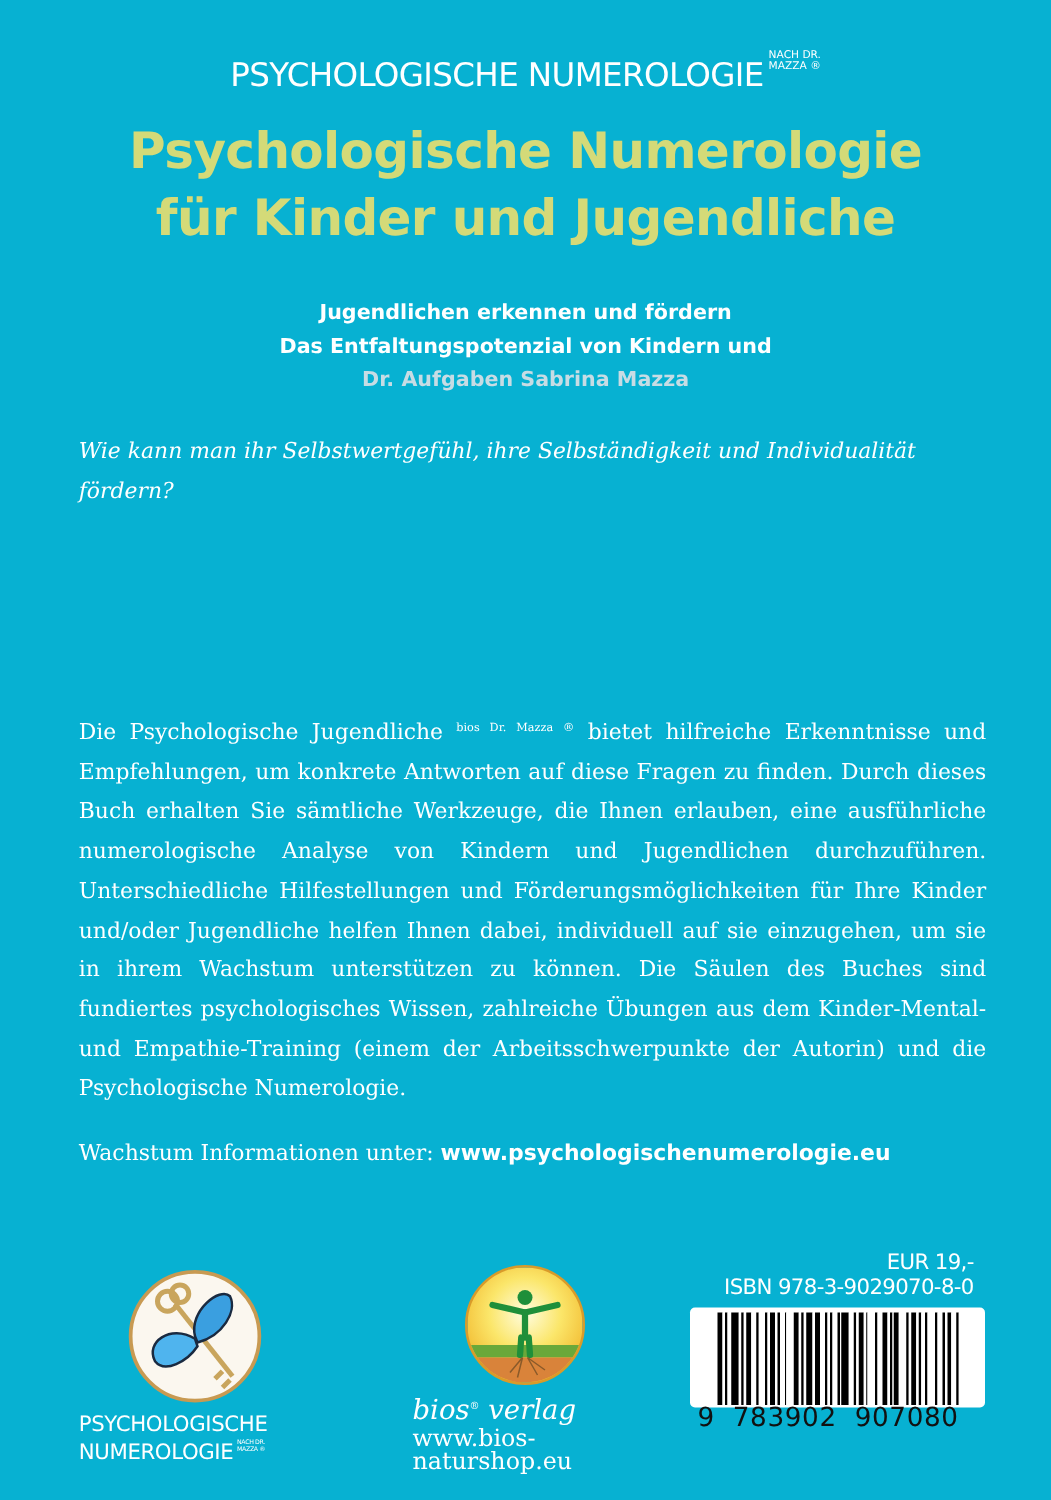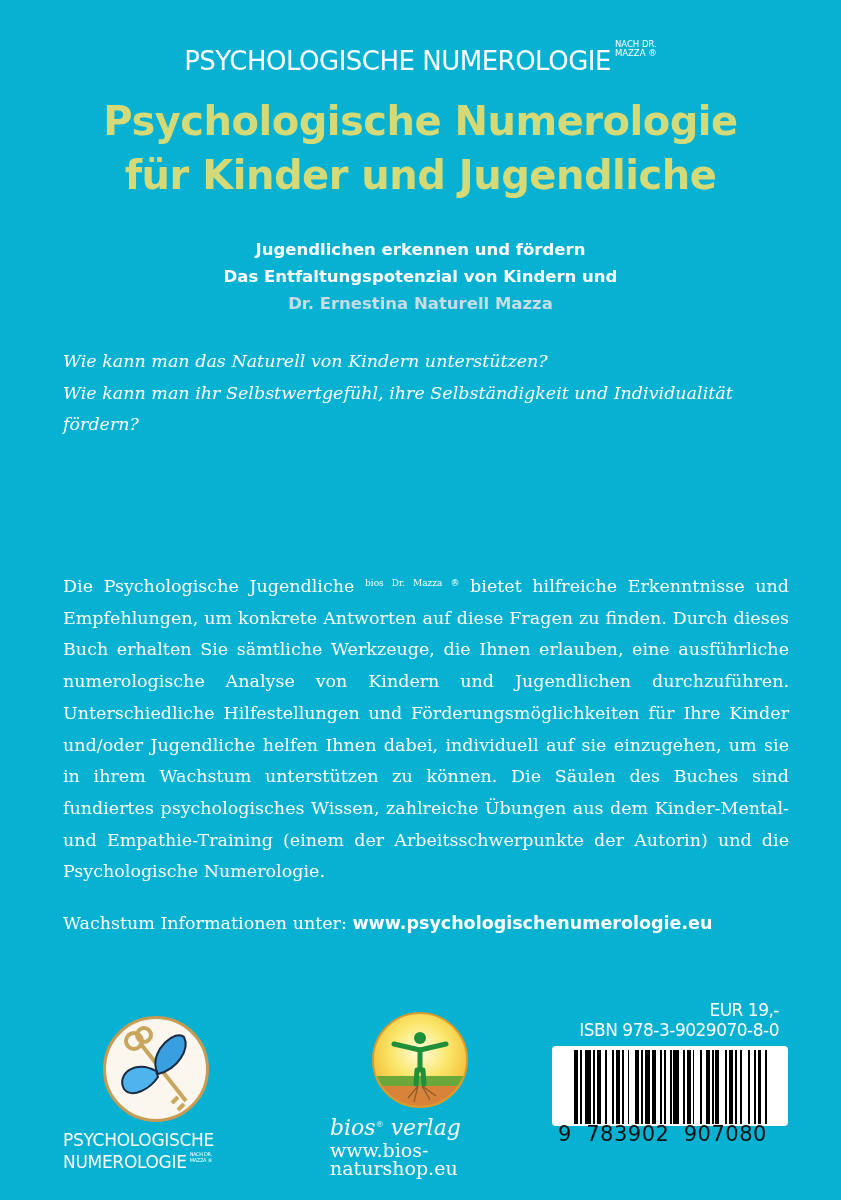--- a/index.html
+++ b/index.html
@@ -40,25 +40,24 @@
 </div>
 
 <div class="title">
   <div>Psychologische Numerologie</div>
   <div>für Kinder und Jugendliche</div>
 </div>
 
 <div class="subtitle">
   <div>Jugendlichen erkennen und fördern</div>
   <div>Das Entfaltungspotenzial von Kindern und</div>
-  <span class="author">Dr. Ernestina Naturell Mazza</span>
+  <span class="author">Dr. Aufgaben Sabrina Mazza</span>
 </div>
 
 <div class="body p1">
-  <div class="it">Wie kann man das Naturell von Kindern unterstützen?</div>
   <div class="it">Wie kann man ihr Selbstwertgefühl, ihre Selbständigkeit und Individualität fördern?</div>
 </div>
 
 <div class="body p2 justify">
   <span>Die Psychologische Jugendliche</span>
   <span class="tm">bios Dr. Mazza ®</span>
   <span>bietet hilfreiche Erkenntnisse und Empfehlungen, um konkrete Antworten auf diese Fragen zu finden. Durch dieses Buch erhalten Sie sämtliche Werkzeuge, die Ihnen erlauben, eine ausführliche numerologische Analyse von Kindern und Jugendlichen durchzuführen. Unterschiedliche Hilfestellungen und Förderungsmöglich­keiten für Ihre Kinder und/oder Jugendliche helfen Ihnen dabei, individuell auf sie einzugehen, um sie in ihrem Wachstum unterstützen zu können. Die Säulen des Buches sind fundiertes psychologisches Wissen, zahlreiche Übungen aus dem Kinder-Mental- und Empathie-Training (einem der Ar­beitsschwerpunkte der Autorin) und die Psychologische Numerologie.</span>
 </div>
 
 <div class="body more">

